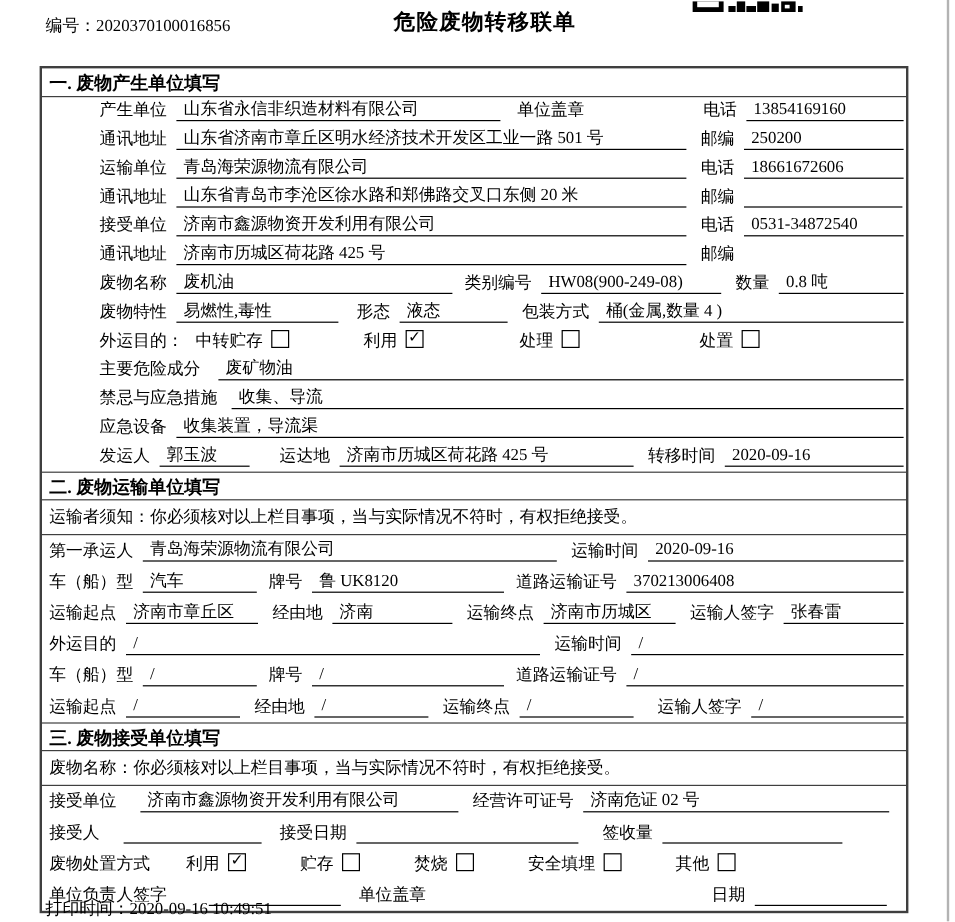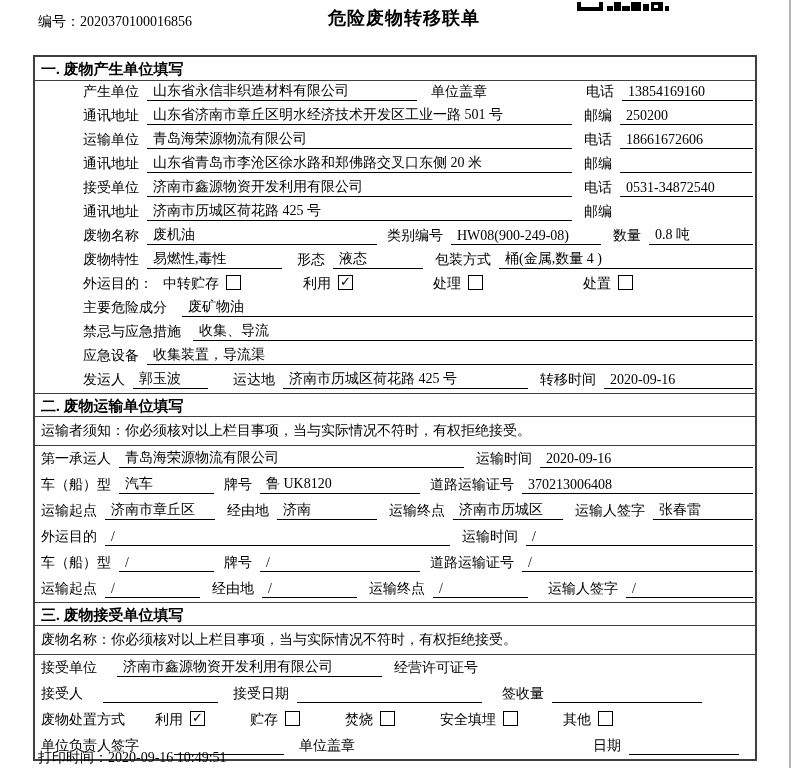--- a/index.html
+++ b/index.html
@@ -243,20 +243,21 @@
   </div>
 
   <div class="s3">
     <div class="sec-h bt">三. 废物接受单位填写</div>
     <div class="notice">废物名称：你必须核对以上栏目事项，当与实际情况不符时，有权拒绝接受。</div>
 
     <div class="frow">
       <span class="lbl">接受单位</span>
       <span class="u ml20" style="width:265px">济南市鑫源物资开发利用有限公司</span>
       <span class="lbl ml12">经营许可证号</span>
+      <span class="u" style="width:255px">济南危证 02 号</span>
     </div>
 
     <div class="frow">
       <span class="lbl">接受人</span>
       <span class="u ml20" style="width:115px"></span>
       <span class="lbl ml15">接受日期</span>
       <span class="u" style="width:185px"></span>
       <span class="lbl ml20">签收量</span>
       <span class="u" style="width:150px"></span>
     </div>

